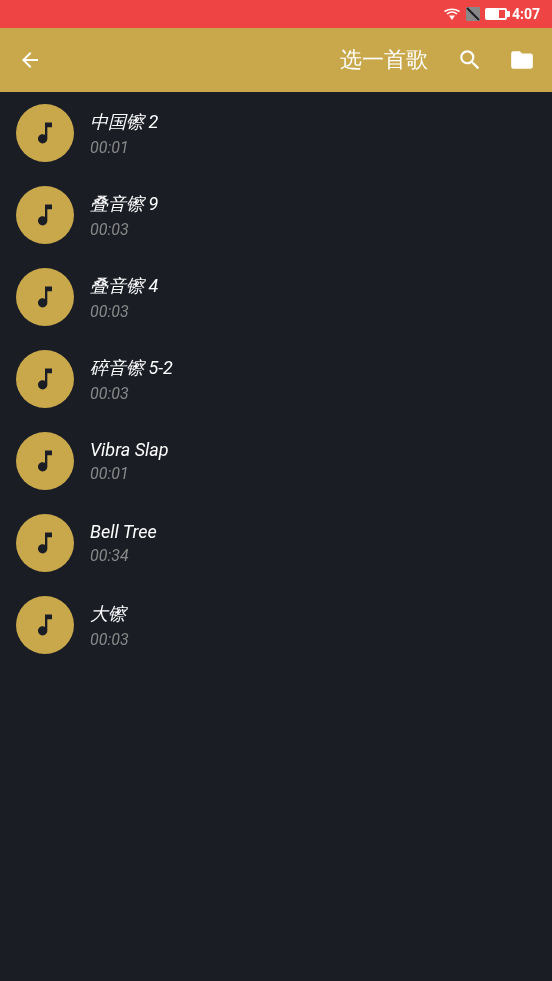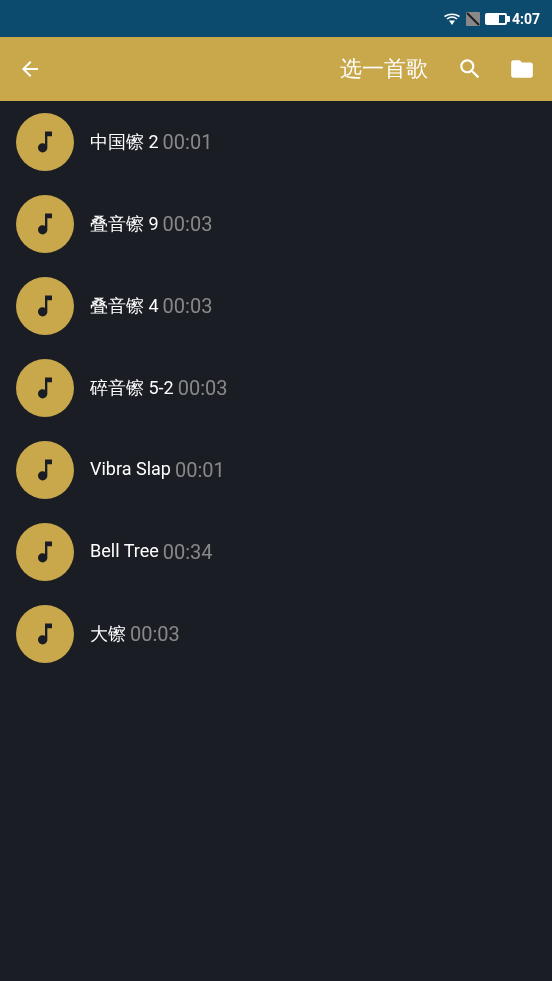--- a/index.html
+++ b/index.html
@@ -12,22 +12,22 @@
       width: 552px;
       height: 981px;
       background-color: #1a1d24;
       font-family: 'Roboto', Arial, sans-serif;
       color: #ffffff;
       overflow: hidden;
     }
 
     
     .status-bar {
-      height: 37px;
-      background-color: #0c4a6e;
+      height: 28px;
+      background-color: #ef4444;
       display: flex;
       align-items: center;
       justify-content: flex-end;
       padding: 0 12px;
       gap: 6px;
     }
 
     .status-icons {
       display: flex;
       align-items: center;
@@ -89,31 +89,32 @@
       border-radius: 50%;
       background-color: #c9a84c;
       display: flex;
       align-items: center;
       justify-content: center;
       flex-shrink: 0;
     }
 
     .song-info {
       display: flex;
-      flex-direction: row;
+      flex-direction: column;
       gap: 4px;
+      font-style: italic;
     }
 
     .song-title {
       font-size: 18px;
       color: #ffffff;
     }
 
     .song-duration {
-      font-size: 20px;
+      font-size: 16px;
       color: #888888;
     }
 
     .battery-icon {
       width: 22px;
       height: 12px;
       border: 2px solid #ffffff;
       border-radius: 2px;
       position: relative;
       display: inline-flex;

